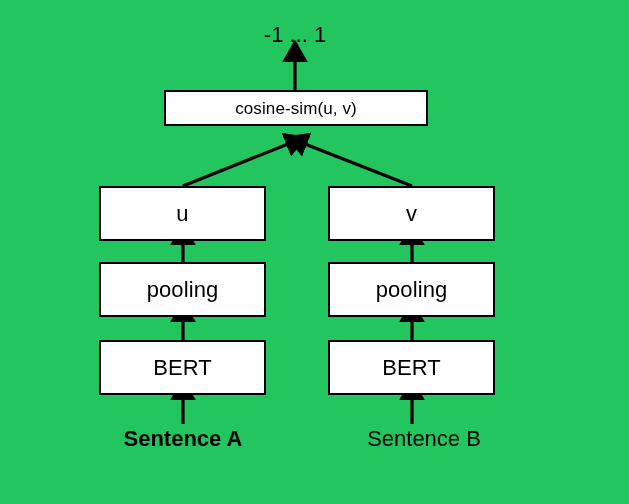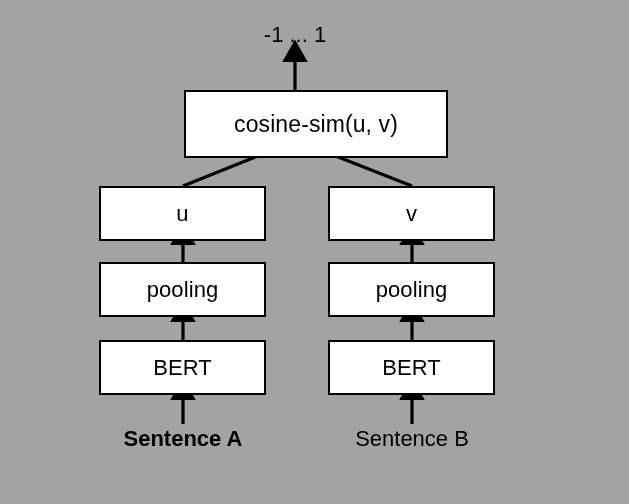--- a/index.html
+++ b/index.html
@@ -8,21 +8,21 @@
     padding: 0;
     background: #ffffff;
   }
   body {
     font-family: "Liberation Sans", sans-serif;
   }
   #canvas {
     position: relative;
     width: 629px;
     height: 504px;
-    background: #a3a3a3;
+    background: #22c55e;
     overflow: hidden;
   }
   #wires {
     position: absolute;
     left: 0;
     top: 0;
     width: 629px;
     height: 504px;
     pointer-events: none;
   }
@@ -43,34 +43,34 @@
   .plain-label {
     position: absolute;
     color: #000000;
     font-size: 22px;
     line-height: 1;
     white-space: nowrap;
     text-align: center;
     transform: translateX(-50%);
   }
   
-  #box-cosine-sim { left: 164px; top: 90px;  width: 264px; height: 68px; font-size: 23px; margin-left: 20px; }
+  #box-cosine-sim { left: 164px; top: 90px;  width: 264px; height: 36px; font-size: 17px; }
 
   #box-u          { left: 99px;  top: 186px; width: 167px; height: 55px; }
   #box-pooling-a  { left: 99px;  top: 262px; width: 167px; height: 55px; }
   #box-bert-a     { left: 99px;  top: 340px; width: 167px; height: 55px; }
 
   #box-v          { left: 328px; top: 186px; width: 167px; height: 55px; }
   #box-pooling-b  { left: 328px; top: 262px; width: 167px; height: 55px; }
   #box-bert-b     { left: 328px; top: 340px; width: 167px; height: 55px; }
 
   
   #label-output     { left: 295px; top: 24px;  }
   #label-sentence-a { left: 183px; top: 428px; font-weight: bold; }
-  #label-sentence-b { left: 412px; top: 428px; }
+  #label-sentence-b { left: 424px; top: 428px; }
 </style>
 </head>
 <body>
 
 <div id="canvas">
 
   <svg id="wires" viewBox="0 0 629 504" width="629" height="504" xmlns="http://www.w3.org/2000/svg">
     <defs>
       <marker id="arrowhead" markerWidth="7" markerHeight="8" refX="0.6" refY="4" orient="auto" markerUnits="strokeWidth">
         <polygon points="0,0 7,4 0,8" fill="#000000"></polygon>

